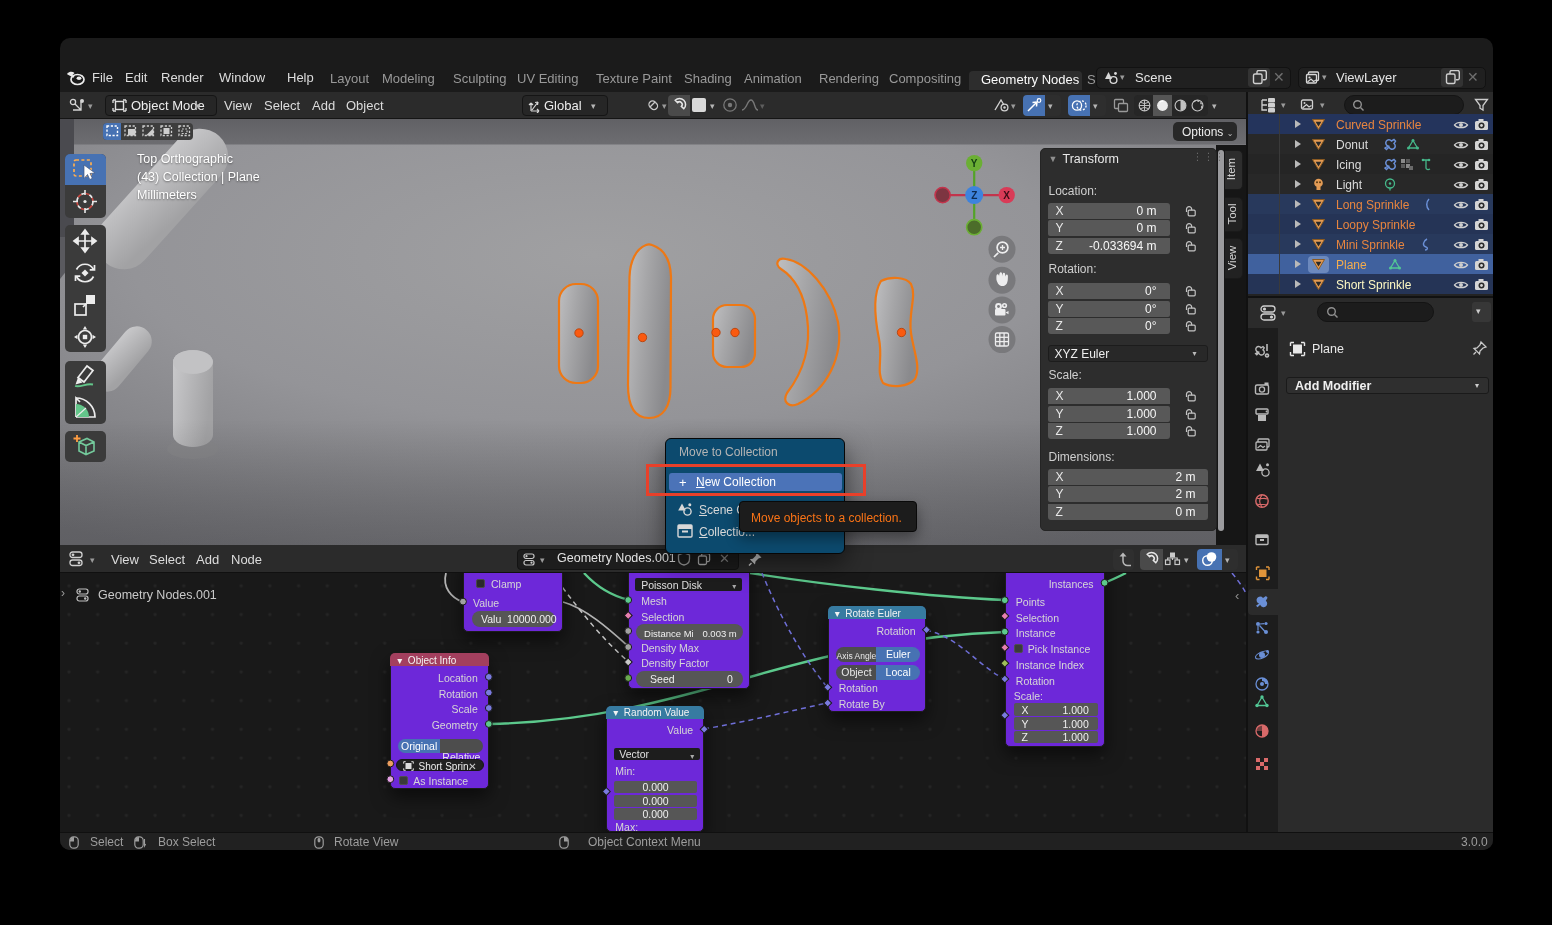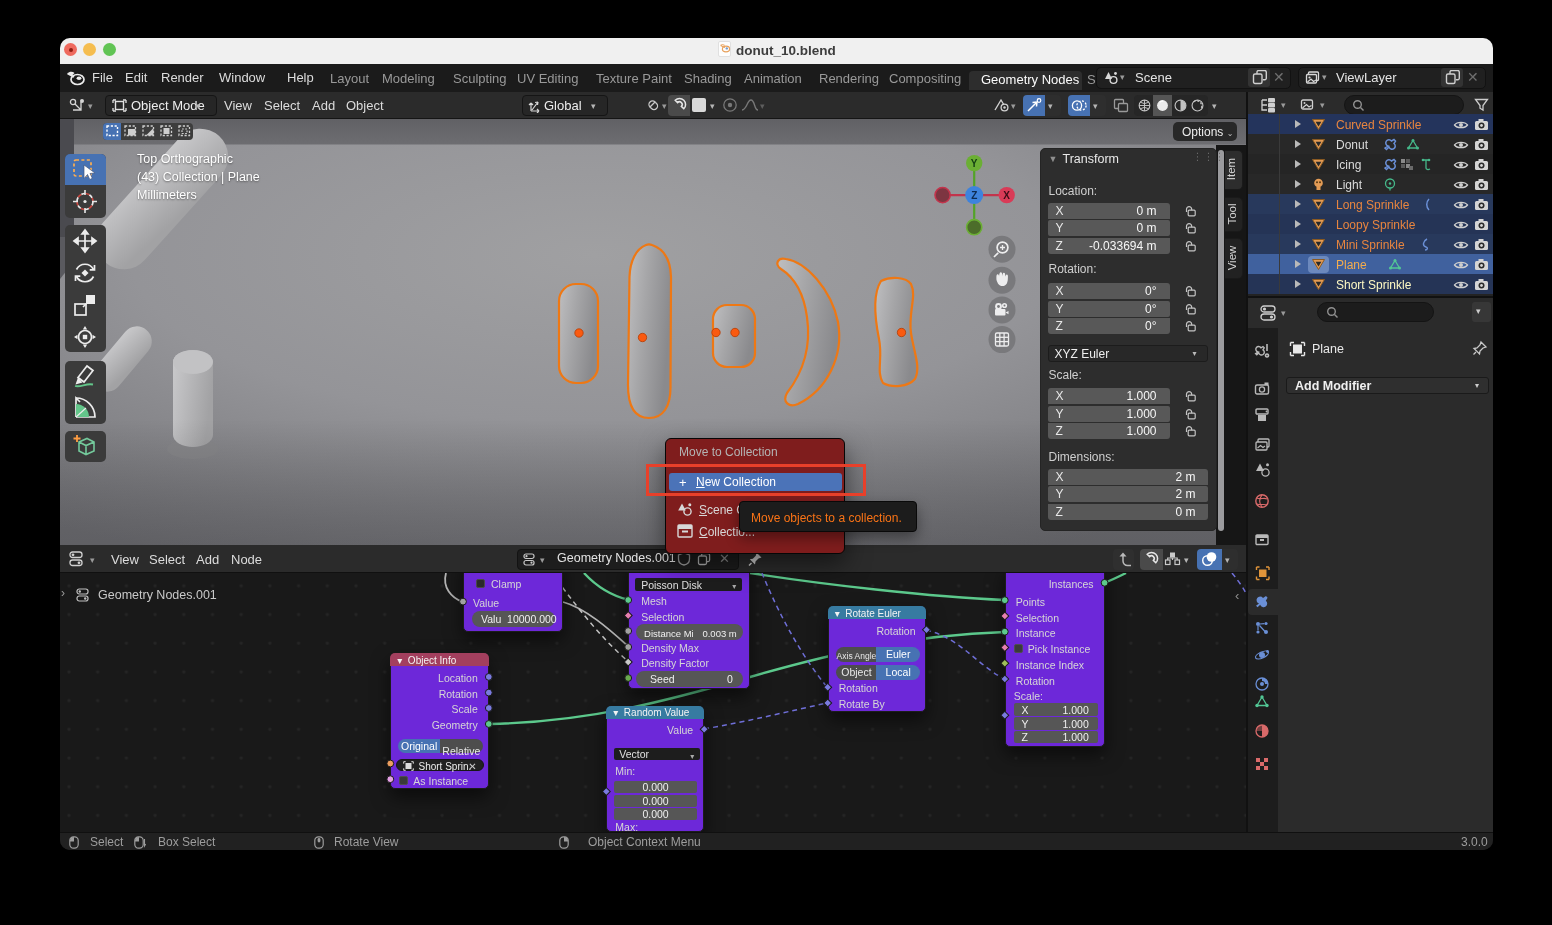--- a/index.html
+++ b/index.html
@@ -9,36 +9,20 @@
 .menu{color:#dcdcdc;font-size:13px}
 .tab{color:#999;font-size:13px}
 .fld{background:#585858;color:#f1f1f1;font-size:12px;position:absolute;border-radius:2px}
 .lbl{color:#cfcfcf;font-size:12px;position:absolute}
 svg{display:block}
 .node{position:absolute;background:#6d28d9;border:1px solid #1c1c1c;border-radius:5px;box-shadow:0 8px 18px rgba(0,0,0,.55);font-size:10.5px;color:#d6d6d6;line-height:13px}
 .nhead{position:absolute;left:-1px;top:-1px;right:-1px;height:13px;border-radius:5px 5px 0 0;color:#f3f3f3;padding:0.5px 0 0 7px;font-size:10px}
 </style></head>
 <body>
 <div id="win">
-<div class="abs" style="left:0;top:0;width:1433px;height:25.5px;background:#f0f0f0">
-  <div class="abs" style="left:64px;top:45px"></div>
-  <div class="abs" style="left:4.5px;top:45px"></div>
-  <div class="abs" style="left:4px;top:5px;width:13px;height:13px;border-radius:50%;background:#ee6a5e"></div>
-  <div class="abs" style="left:8.5px;top:9.5px;width:4px;height:4px;border-radius:50%;background:#901d12"></div>
-  <div class="abs" style="left:23px;top:5px;width:13px;height:13px;border-radius:50%;background:#f5bd4f"></div>
-  <div class="abs" style="left:43px;top:5px;width:13px;height:13px;border-radius:50%;background:#61c454"></div>
-  <div class="abs" style="left:658px;top:3px;width:13px;height:16px;background:#fdfdfd;border:1px solid #e0e0e0;border-radius:2px">
-    <svg width="11" height="10" style="margin:2px 0 0 1px" viewBox="0 0 11 10">
-          <ellipse cx="6" cy="5" rx="3.6" ry="2.8" fill="none" stroke="#e8a15c" stroke-width="1.2"></ellipse>
-          <circle cx="6.8" cy="4.4" r="1.2" fill="#7a9cc9"></circle>
-          <path d="M0.5,1.5 L5,3.5 M0.5,1.5 C1.5,0.5 3.5,0.5 4.5,1.5" stroke="#e8a15c" stroke-width="1.1" fill="none"></path>
-        </svg>
-  </div>
-  <div class="abs" style="left:676px;top:5px;color:#3d3d3d;font-size:13.5px;font-weight:bold">donut_10.blend</div>
-</div>
 <div class="abs" style="left:0;top:25.5px;width:1433px;height:28.5px;background:#1b1b1b">
   <svg class="abs" style="left:6px;top:5px" width="20" height="18" viewBox="0 0 20 18">
     <ellipse cx="11.5" cy="10.5" rx="6.5" ry="5" fill="none" stroke="#ececec" stroke-width="1.7"></ellipse>
     <ellipse cx="13" cy="9.3" rx="2.4" ry="1.8" fill="#ececec"></ellipse>
     <path d="M1.5,4.5 C3,2.5 6.5,2.2 8.5,4 L6,6.5 Z" fill="#ececec"></path>
     <path d="M1.5,4.5 L8,8" stroke="#ececec" stroke-width="1.7"></path>
   </svg>
   <span class="abs menu" style="left:32px;top:6px">File</span>
   <span class="abs menu" style="left:65px;top:6px">Edit</span>
   <span class="abs menu" style="left:101px;top:6px">Render</span>
@@ -813,21 +797,21 @@
           <span class="abs" style="right:10px;top:1.5px">0</span>
         </div>
   </div>
   <div class="node" style="left:330.3px;top:108.4px;width:98.5px;height:135.6px">
     <div class="nhead" style="background:#a33f5e">▾&nbsp; Object Info</div>
     <span class="abs" style="right:10px;top:18px">Location</span>
     <span class="abs" style="right:10px;top:33.7px">Rotation</span>
     <span class="abs" style="right:10px;top:49.1px">Scale</span>
     <span class="abs" style="right:10px;top:65.1px">Geometry</span>
     <div class="abs" style="left:7.2px;top:85px;width:41.3px;height:14px;background:#4772b3;border-radius:8px 0 0 8px;text-align:center;color:#fff;padding-top:0.5px">Original</div>
-    <div class="abs" style="left:48.5px;top:85px;width:43px;height:14px;background:#4d4d4d;border-radius:0 8px 8px 0;text-align:center;color:#e8e8e8;padding-top:6px">Relative</div>
+    <div class="abs" style="left:48.5px;top:85px;width:43px;height:14px;background:#4d4d4d;border-radius:0 8px 8px 0;text-align:center;color:#e8e8e8;padding-top:12px">Relative</div>
     <div class="abs" style="left:5.2px;top:104.6px;width:87.1px;height:12.5px;background:#222;border:1px solid #171717;border-radius:7px;color:#ededed;font-size:10px">
       <svg class="abs" style="left:6px;top:1.5px" width="11" height="10" viewBox="0 0 11 10">
             <rect x="2.5" y="2" width="6" height="6" fill="#ddd"></rect>
             <path d="M0.7,0.7 h2 M0.7,0.7 v2 M10.3,0.7 h-2 M10.3,0.7 v2 M0.7,9.3 h2 M0.7,9.3 v-2 M10.3,9.3 h-2 M10.3,9.3 v-2" stroke="#ddd" stroke-width="1"></path>
           </svg>
       <span class="abs" style="left:21px;top:0.5px;width:53px;overflow:hidden;white-space:nowrap">Short Sprin...</span>
       <span class="abs" style="right:6px;top:0.5px;color:#cdcdcd">✕</span>
     </div>
     <div class="abs" style="left:8px;top:121.5px;width:9px;height:9px;background:#3a3a3a;border:1px solid #4f4f4f;border-radius:2px"></div>
     <span class="abs" style="left:22px;top:120.5px">As Instance</span>
@@ -993,21 +977,21 @@
       </svg>
   <span class="abs" style="left:274px;top:1.5px">Rotate View</span>
   <svg class="abs" style="left:499px;top:2.5px" width="10" height="13" viewBox="0 0 10 13">
         <rect x="0.8" y="0.8" width="8.4" height="11.4" rx="3.6" fill="none" stroke="#9d9d9d" stroke-width="1.2"></rect>
         <path d="M9,4.5 a4,4 0 0 0 -4,-3.5 v4.5 h4 Z" fill="#9d9d9d"></path>
       </svg>
   <span class="abs" style="left:528px;top:1.5px">Object Context Menu</span>
   <span class="abs" style="left:1401px;top:1.5px">3.0.0</span>
 </div>
 
-<div class="abs" style="left:605px;top:399.5px;width:180px;height:116px;background:#7f1d1d;border:1px solid #060606;border-radius:6px;box-shadow:0 10px 24px rgba(0,0,0,.5)">
+<div class="abs" style="left:605px;top:399.5px;width:180px;height:116px;background:#0c4a6e;border:1px solid #060606;border-radius:6px;box-shadow:0 10px 24px rgba(0,0,0,.5)">
   <span class="abs" style="left:13px;top:6px;color:#b4b4b4;font-size:12px">Move to Collection</span>
   <div class="abs" style="left:1px;top:25px;width:177px;height:1px;background:#2e2e2e"></div>
   <div class="abs" style="left:3px;top:34.5px;width:173px;height:17.5px;background:#4b73b8;border-radius:3px"></div>
   <span class="abs" style="left:13px;top:36px;color:#fff;font-size:13px">+</span>
   <span class="abs" style="left:30px;top:36.5px;color:#fff;font-size:12px"><u>N</u>ew Collection</span>
   <svg class="abs" style="left:11px;top:63px" width="16" height="15" viewBox="0 0 16 15">
         <path d="M5,1.5 L8.8,8.5 H1.2 Z" fill="#d8d8d8"></path>
         <circle cx="10.5" cy="9.5" r="3.6" fill="none" stroke="#d8d8d8" stroke-width="1.4"></circle>
         <circle cx="12.8" cy="2.8" r="1.5" fill="#d8d8d8"></circle>
       </svg>

